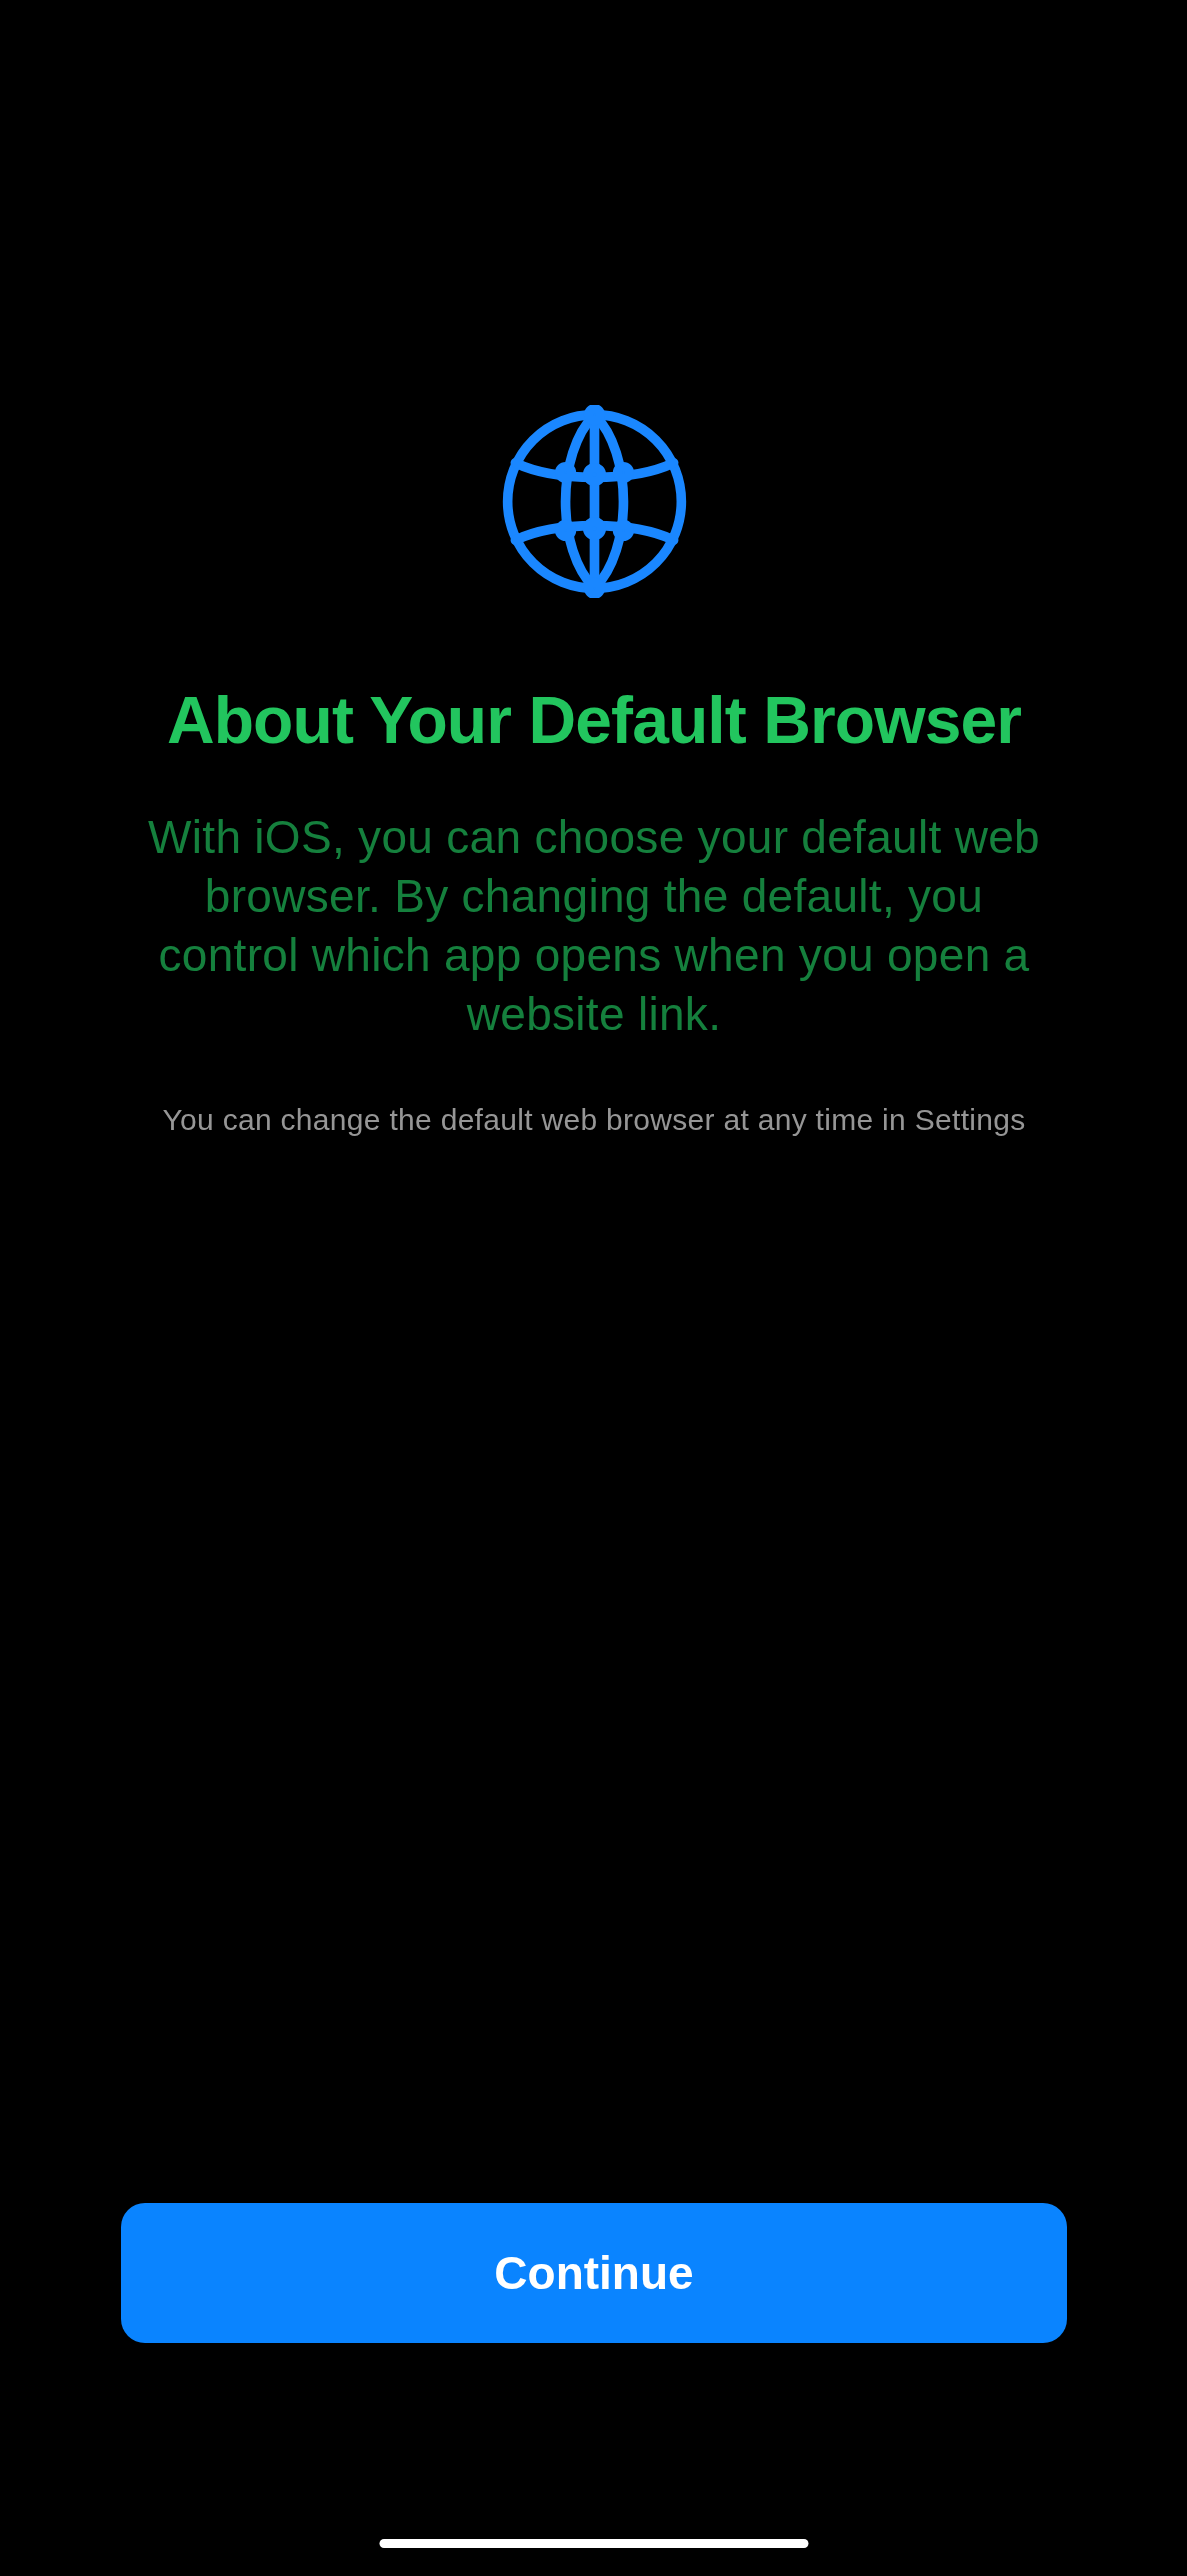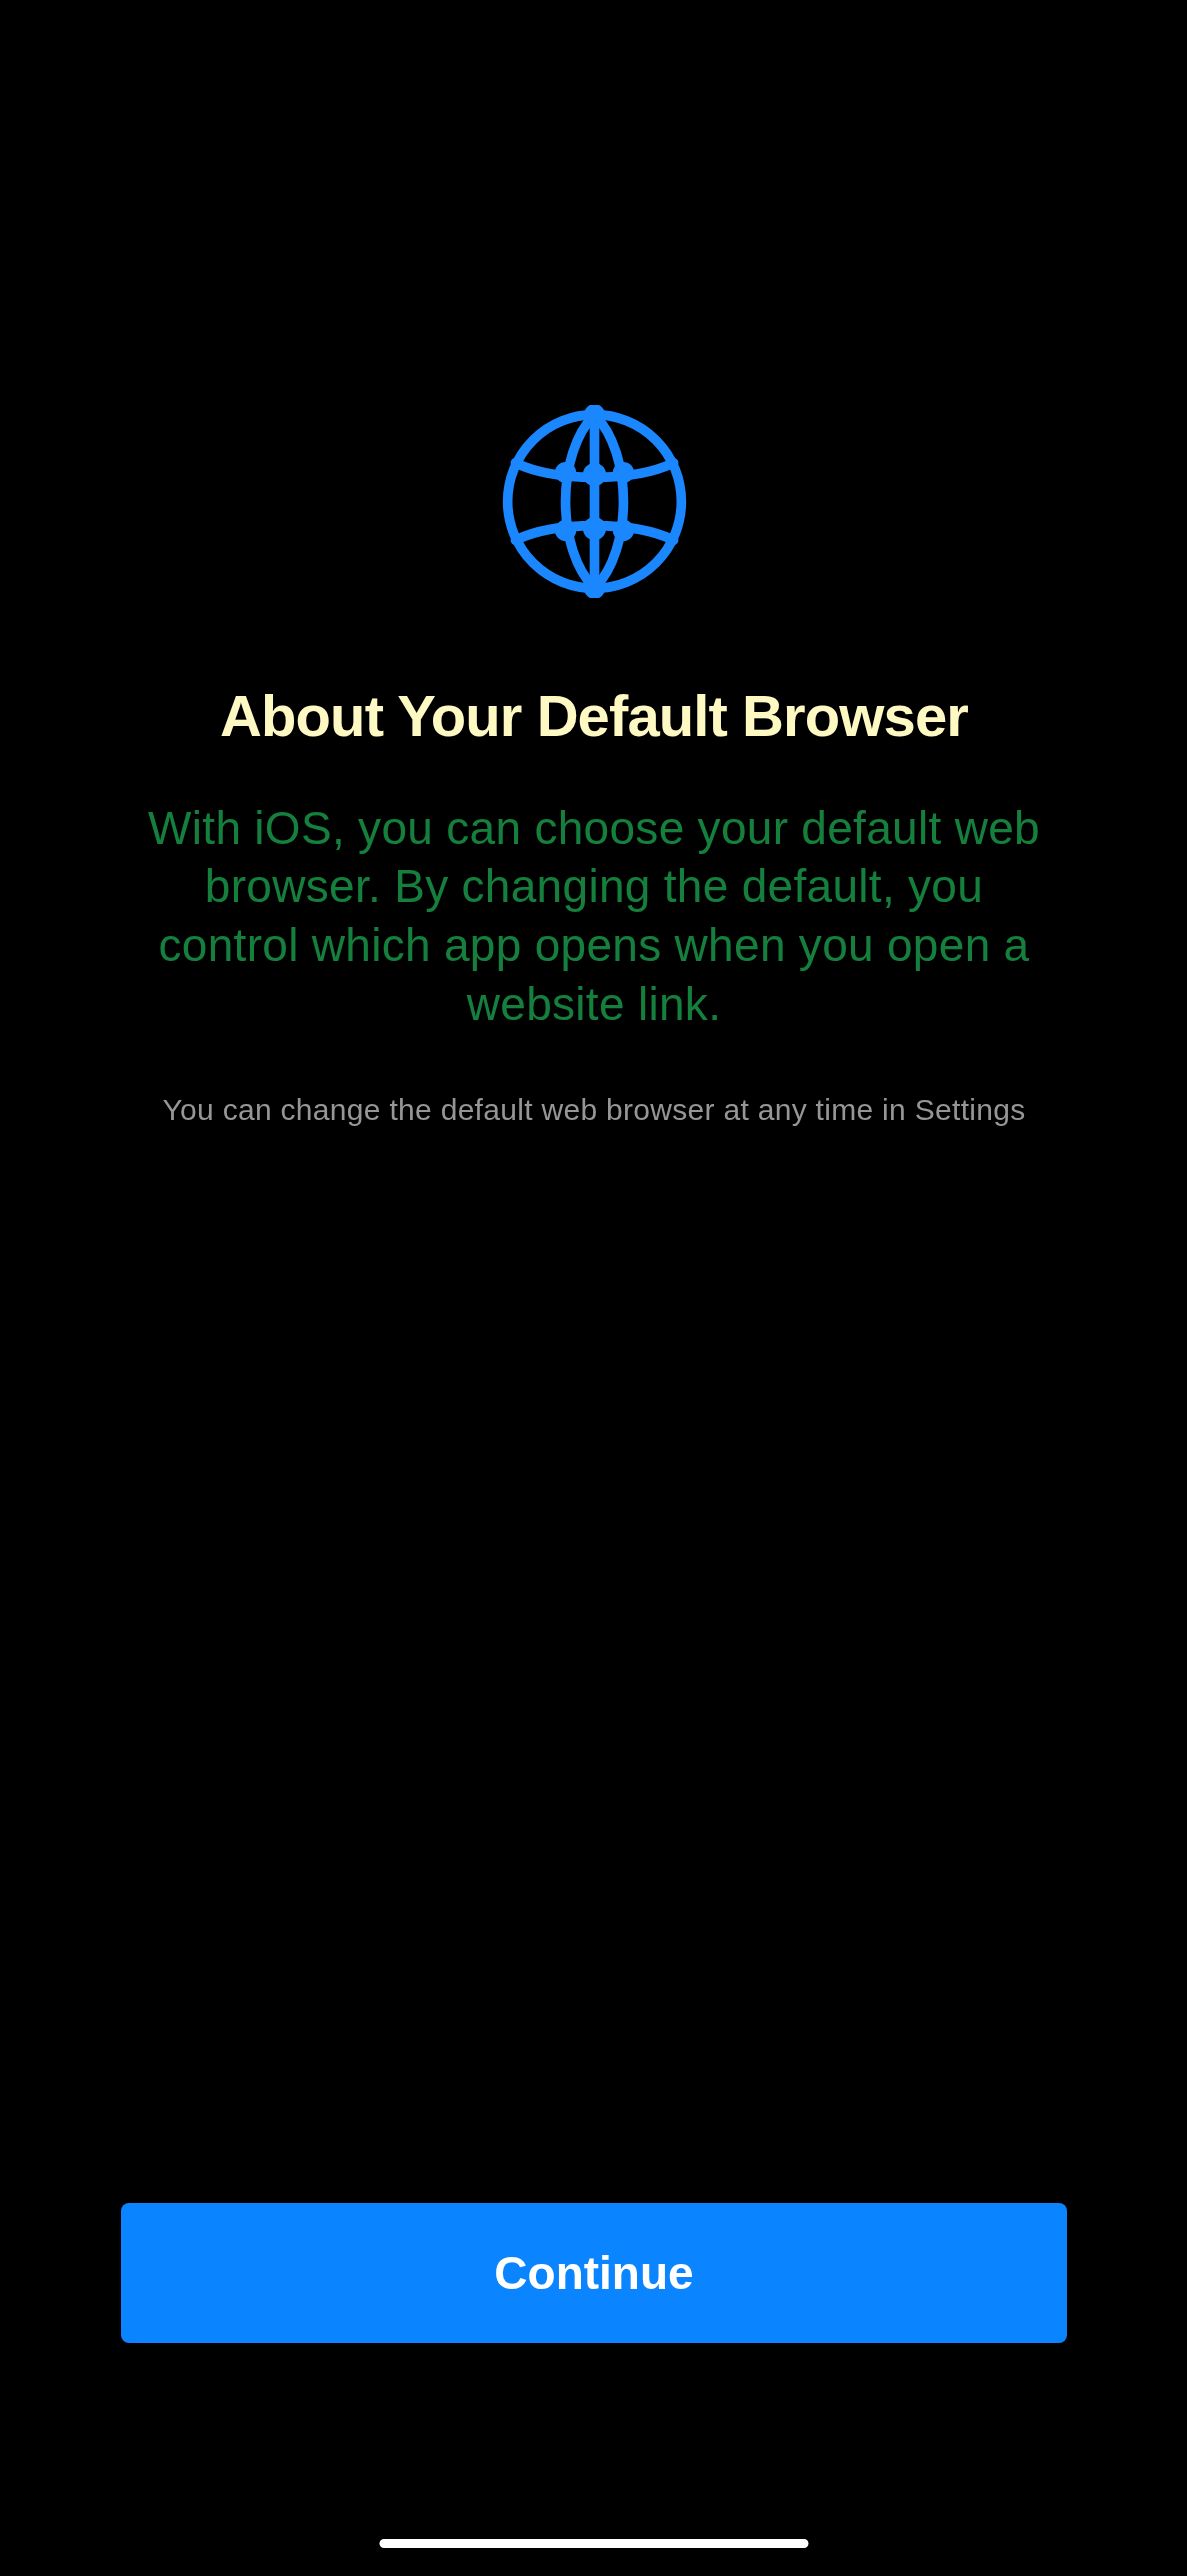--- a/index.html
+++ b/index.html
@@ -37,22 +37,22 @@
       justify-content: center;
     }
     
     .globe-icon-wrapper svg {
       width: 193px;
       height: 193px;
     }
     
     .title {
       margin-top: 83px;
-      color: #fef9c3;
-      font-size: 58px;
+      color: #22c55e;
+      font-size: 66px;
       font-weight: 700;
       text-align: center;
       line-height: 1.2;
       letter-spacing: -0.9px;
     }
     
     .description {
       margin-top: 48px;
       color: #15803d;
       font-size: 46px;
@@ -73,21 +73,21 @@
     }
     
     .continue-button {
       position: absolute;
       bottom: 233px;
       left: 121px;
       right: 121px;
       height: 140px;
       background: #0a84ff;
       border: none;
-      border-radius: 8px;
+      border-radius: 24px;
       color: #ffffff;
       font-size: 46px;
       font-weight: 600;
       font-family: inherit;
       cursor: pointer;
       display: flex;
       align-items: center;
       justify-content: center;
     }
     

